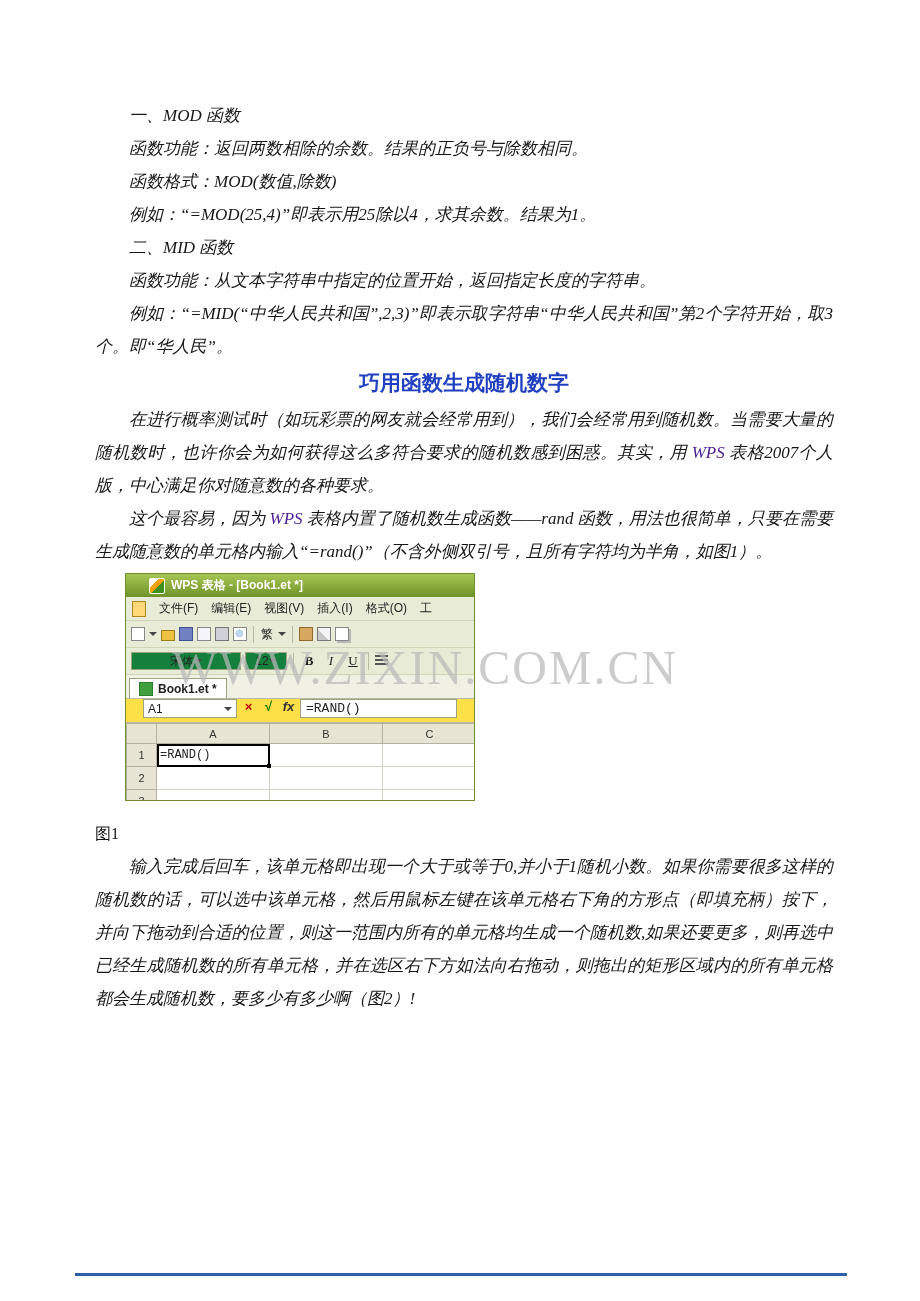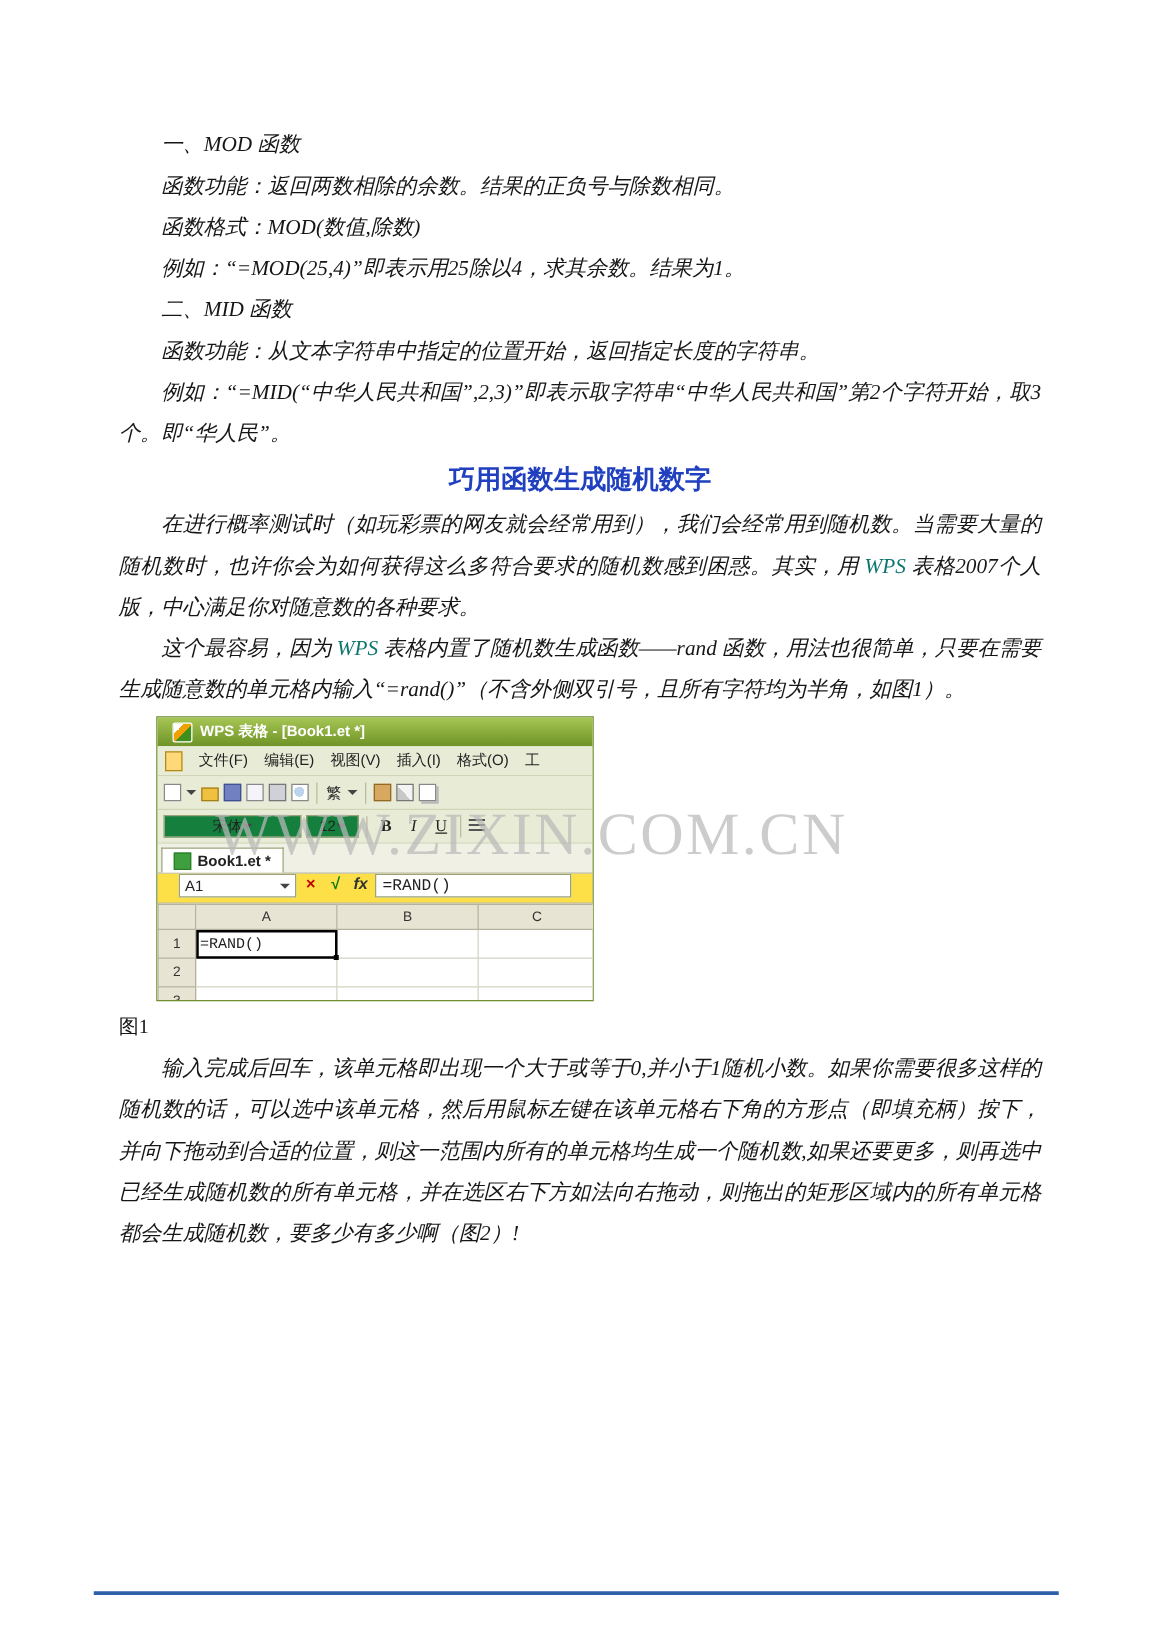--- a/index.html
+++ b/index.html
@@ -4,33 +4,33 @@
 <style>
   html,body { margin:0; padding:0; background:#ffffff; }
   .page {
     position:relative; width:920px; height:1301px; background:#ffffff;
     font-family:"Liberation Serif", serif; color:#161616; overflow:hidden;
   }
   .flow { position:absolute; left:95px; top:99px; width:738px; }
   .line, .para { margin:0; font-size:17px; line-height:33px; text-align:justify; text-indent:2em;font-style:italic; }
   .bold { font-weight:bold; }
   .h-blue { margin:0; text-align:center; text-indent:0; color:#2040c0; font-weight:bold; font-size:21px; line-height:40px; }
-  .blue { color:#0f766e; }
-  .caption { margin:4px 0 0 0; font-size:16px; line-height:33px; text-indent:0; }
+  .blue { color:#4c1d95; }
+  .caption { margin:16px 0 0 0; font-size:16px; line-height:33px; text-indent:0; }
 
   
   .wps {
     margin:5px 0 0 30px; width:350px; height:228px;
     border:1px solid #6f8f2f; background:#eef1e2; overflow:hidden;
     font-family:"Liberation Sans", sans-serif; font-size:12px; color:#222;
     box-sizing:border-box;
   }
   .wps-title {
     height:23px; background:linear-gradient(#a6c654,#6f9327);
-    color:#fff; font-weight:bold; display:flex; align-items:center; gap:6px; padding:0 12px;
+    color:#fff; font-weight:bold; display:flex; align-items:center; gap:6px; padding:0 23px;
   }
   .wps-logo { width:14px; height:14px; background:linear-gradient(135deg,#ffffff 0 30%, #f0a000 30% 55%, #3f8f1f 55%); border:1px solid #ffffff; border-radius:2px; flex:0 0 auto; }
   .wps-menu {
     height:23px; background:#e8ecd6; border-bottom:1px solid #cfd6b8;
     display:flex; align-items:center; gap:13px; padding:0 6px; white-space:nowrap;
   }
   .menu-doc-icon { width:12px; height:14px; background:#ffd878; border:1px solid #b08820; flex:0 0 auto; }
   .menu-item { cursor:default; }
   .wps-toolbar, .wps-format {
     height:26px; background:#e8ecd6; border-bottom:1px solid #cfd6b8;

